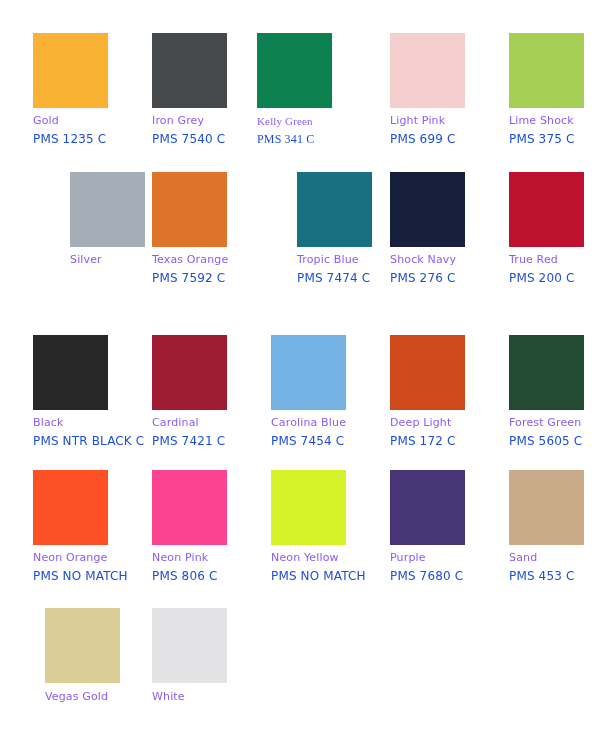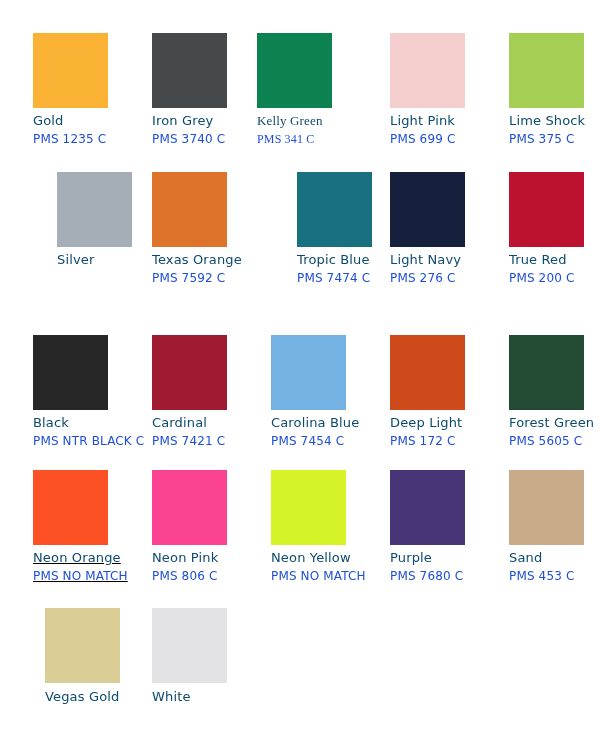--- a/index.html
+++ b/index.html
@@ -31,23 +31,23 @@
     width: 75px;
     height: 75px;
     display: block;
   }
   .swatch-labels {
     margin-top: 4px;
     white-space: nowrap;
   }
   .swatch-name {
     display: block;
-    font-size: 13px;
+    font-size: 11px;
     line-height: 18px;
-    color: #0c4a6e;
+    color: #8b5cf6;
     letter-spacing: 0.15px;
   }
   .swatch-pms {
     display: block;
     font-size: 12px;
     line-height: 18px;
     color: #1d4ed8;
     letter-spacing: 0.15px;
   }
   .swatch-pms:empty {
@@ -66,21 +66,21 @@
       <div class="swatch-chip" style="background: rgb(249, 178, 51);"></div>
       <div class="swatch-labels">
         <span class="swatch-name">Gold</span>
         <span class="swatch-pms">PMS 1235 C</span>
       </div>
     </div>
     <div class="swatch-cell cell-r1" style="left: 152px; top: 33px;">
       <div class="swatch-chip" style="background: rgb(69, 73, 76);"></div>
       <div class="swatch-labels">
         <span class="swatch-name">Iron Grey</span>
-        <span class="swatch-pms">PMS 3740 C</span>
+        <span class="swatch-pms">PMS 7540 C</span>
       </div>
     </div>
     <div class="swatch-cell cell-r1" style="left: 257px; top: 33px; font-family: Liberation Serif, serif;">
       <div class="swatch-chip" style="background: rgb(13, 130, 80);"></div>
       <div class="swatch-labels">
         <span class="swatch-name">Kelly Green</span>
         <span class="swatch-pms">PMS 341 C</span>
       </div>
     </div>
     <div class="swatch-cell cell-r1" style="left: 390px; top: 33px;">
@@ -90,21 +90,21 @@
         <span class="swatch-pms">PMS 699 C</span>
       </div>
     </div>
     <div class="swatch-cell cell-r1" style="left: 509px; top: 33px;">
       <div class="swatch-chip" style="background: rgb(165, 206, 84);"></div>
       <div class="swatch-labels">
         <span class="swatch-name">Lime Shock</span>
         <span class="swatch-pms">PMS 375 C</span>
       </div>
     </div>
-    <div class="swatch-cell cell-r2" style="left: 15px; top: 172px; padding-left: 42px;">
+    <div class="swatch-cell cell-r2" style="left: 28px; top: 172px; padding-left: 42px;">
       <div class="swatch-chip" style="background: rgb(165, 174, 182);"></div>
       <div class="swatch-labels">
         <span class="swatch-name">Silver</span>
       </div>
     </div>
     <div class="swatch-cell cell-r2" style="left: 152px; top: 172px;">
       <div class="swatch-chip" style="background: rgb(222, 116, 44);"></div>
       <div class="swatch-labels">
         <span class="swatch-name">Texas Orange</span>
         <span class="swatch-pms">PMS 7592 C</span>
@@ -113,21 +113,21 @@
     <div class="swatch-cell cell-r2" style="left: 271px; top: 172px; padding-left: 26px;">
       <div class="swatch-chip" style="background: rgb(23, 113, 129);"></div>
       <div class="swatch-labels">
         <span class="swatch-name">Tropic Blue</span>
         <span class="swatch-pms">PMS 7474 C</span>
       </div>
     </div>
     <div class="swatch-cell cell-r2" style="left: 390px; top: 172px;">
       <div class="swatch-chip" style="background: rgb(22, 32, 60);"></div>
       <div class="swatch-labels">
-        <span class="swatch-name">Light Navy</span>
+        <span class="swatch-name">Shock Navy</span>
         <span class="swatch-pms">PMS 276 C</span>
       </div>
     </div>
     <div class="swatch-cell cell-r2" style="left: 509px; top: 172px;">
       <div class="swatch-chip" style="background: rgb(189, 18, 47);"></div>
       <div class="swatch-labels">
         <span class="swatch-name">True Red</span>
         <span class="swatch-pms">PMS 200 C</span>
       </div>
     </div>
@@ -159,21 +159,21 @@
         <span class="swatch-pms">PMS 172 C</span>
       </div>
     </div>
     <div class="swatch-cell cell-r3" style="left: 509px; top: 335px;">
       <div class="swatch-chip" style="background: rgb(35, 75, 51);"></div>
       <div class="swatch-labels">
         <span class="swatch-name">Forest Green</span>
         <span class="swatch-pms">PMS 5605 C</span>
       </div>
     </div>
-    <div class="swatch-cell cell-r4" style="left: 33px; top: 470px; text-decoration: underline;">
+    <div class="swatch-cell cell-r4" style="left: 33px; top: 470px;">
       <div class="swatch-chip" style="background: rgb(253, 80, 37);"></div>
       <div class="swatch-labels">
         <span class="swatch-name">Neon Orange</span>
         <span class="swatch-pms">PMS NO MATCH</span>
       </div>
     </div>
     <div class="swatch-cell cell-r4" style="left: 152px; top: 470px;">
       <div class="swatch-chip" style="background: rgb(251, 67, 146);"></div>
       <div class="swatch-labels">
         <span class="swatch-name">Neon Pink</span>

